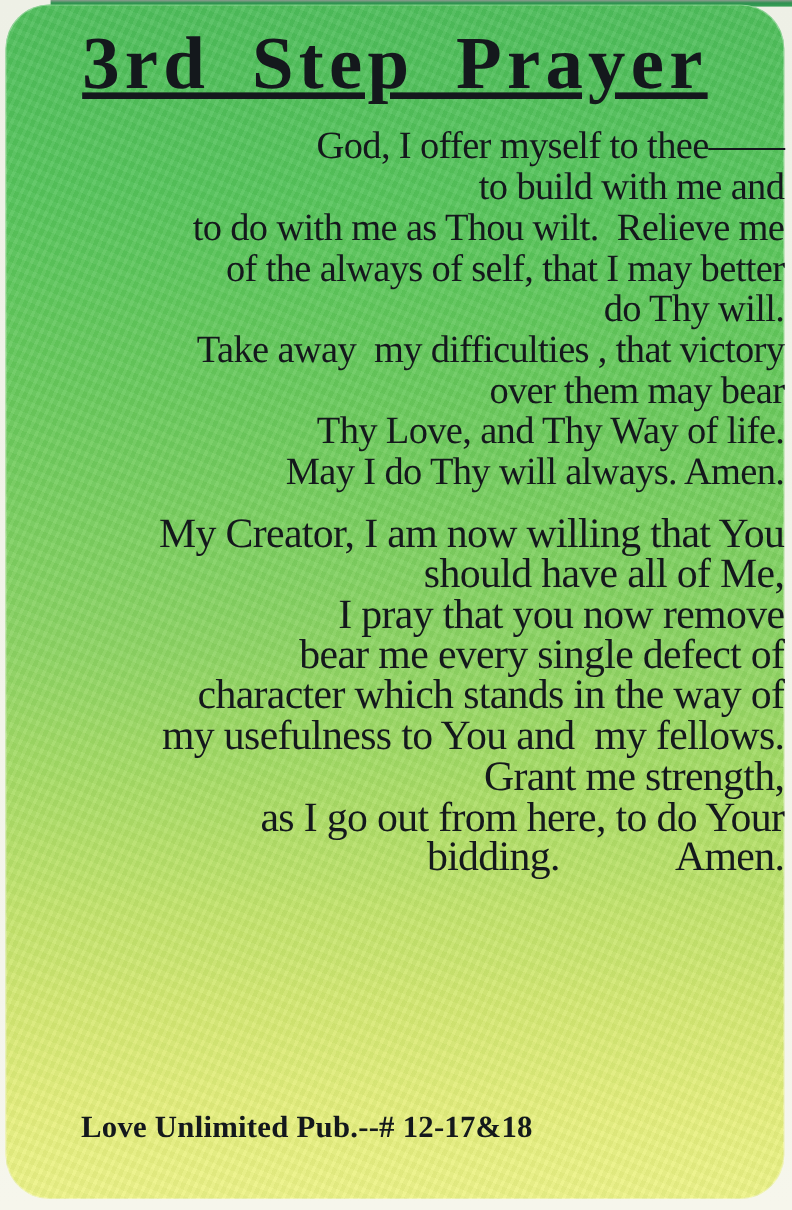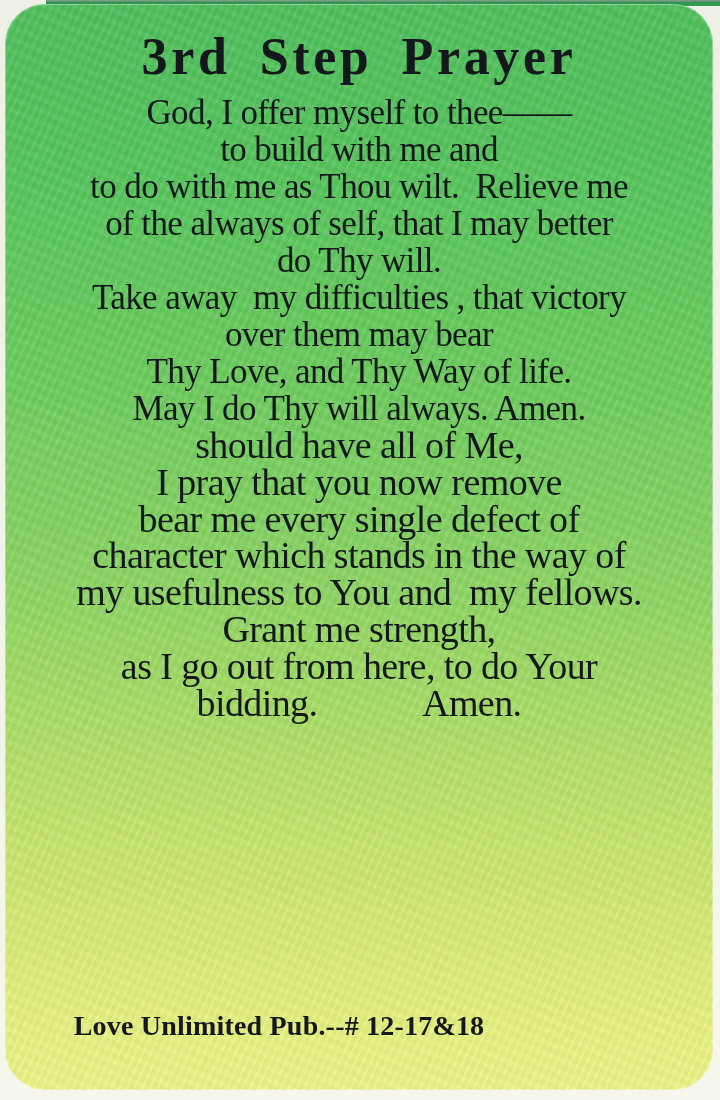--- a/index.html
+++ b/index.html
@@ -56,29 +56,30 @@
   }
   .content {
     position: absolute;
     inset: 0;
     text-align: center;
     color: var(--text, #14181c);
   }
   .title {
     margin: 0;
     font-weight: 700;
-    font-size: 52px;
+    font-size: 68px;
     line-height: 74px;
     letter-spacing: 0.07em;
     word-spacing: 0.24em;
     white-space: pre;
+    text-decoration: underline;
   }
   .title1 { padding-top: 16px; }
   .title2 { margin-top: 58px; }
-  .body { margin-top: 0; }
+  .body { margin-top: 20px; text-align: right; }
   .line {
     white-space: pre-wrap;
   }
   .body1 .line {
     font-size: 35px;
     line-height: 37px;
     letter-spacing: -0.6px;
   }
   .body2 .line {
     font-size: 38px;
@@ -114,20 +115,21 @@
         <div class="line">of the always of self, that I may better</div>
         <div class="line">do Thy will.</div>
         <div class="line">Take away  my difficulties , that victory</div>
         <div class="line">over them may bear</div>
         <div class="line">Thy Love, and Thy Way of life.</div>
         <div class="line">May I do Thy will always. Amen.</div>
       </div>
 
 
       <div class="body body2">
+        <div class="line">My Creator, I am now willing that You</div>
         <div class="line">should have all of Me,</div>
         <div class="line">I pray that you now remove</div>
         <div class="line">bear me every single defect of</div>
         <div class="line">character which stands in the way of</div>
         <div class="line">my usefulness to You and  my fellows.</div>
         <div class="line">Grant me strength,</div>
         <div class="line">as I go out from here, to do Your</div>
         <div class="line">bidding.            Amen.</div>
       </div>
 

